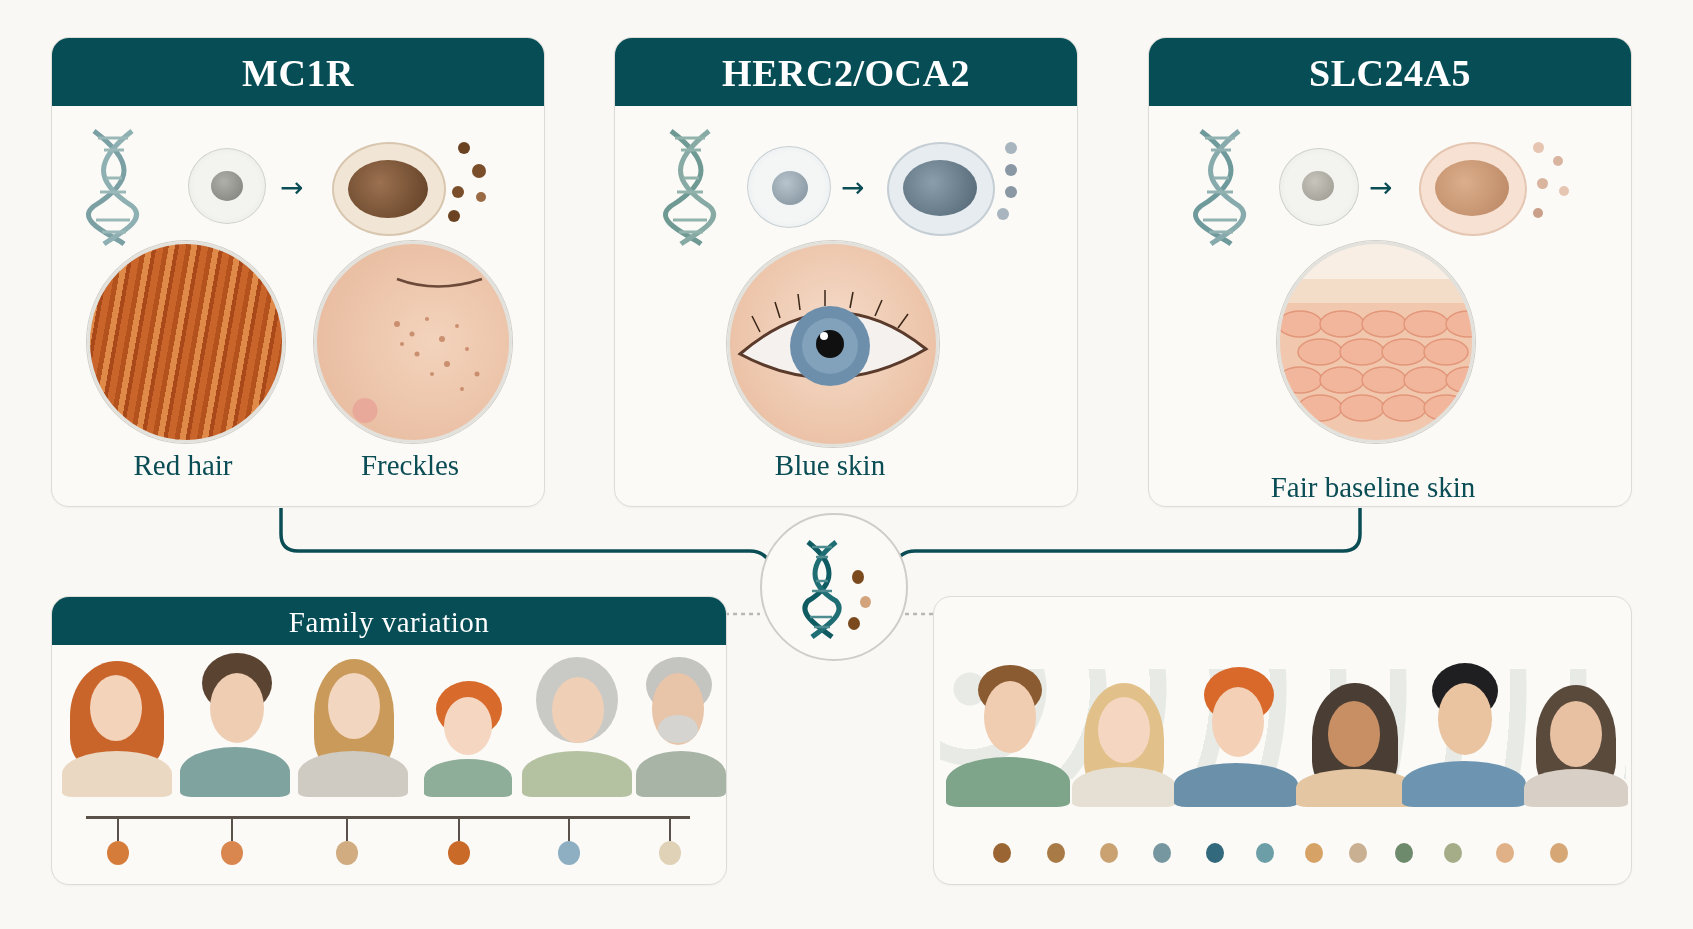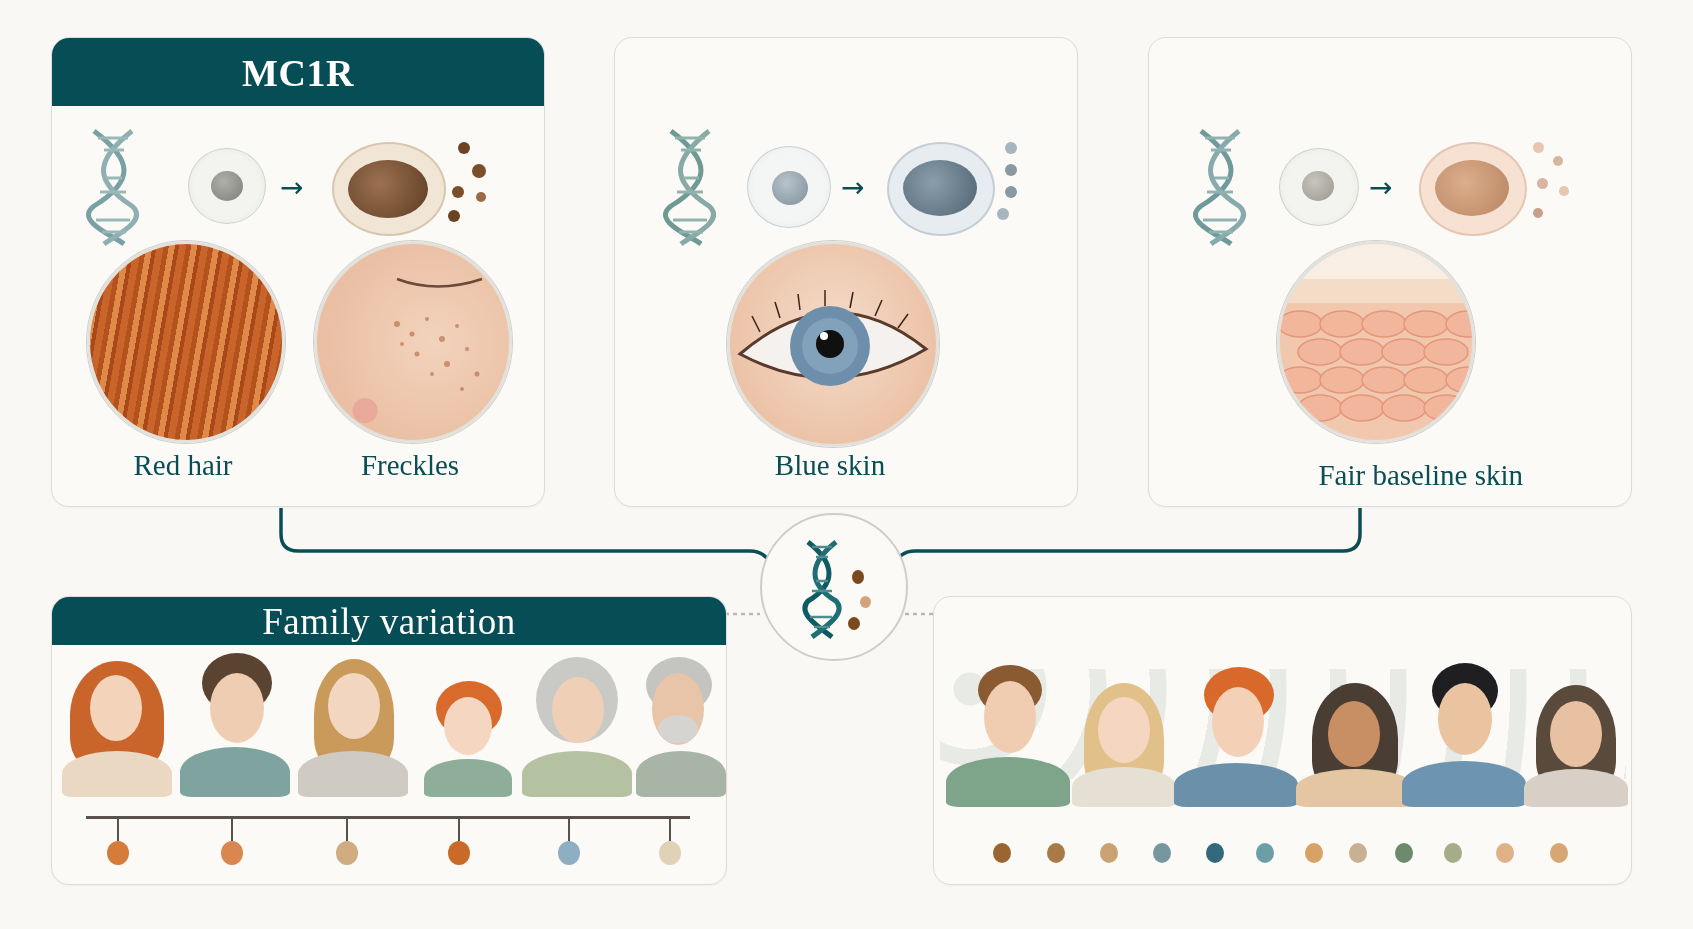--- a/index.html
+++ b/index.html
@@ -1,20 +1,20 @@
 <!DOCTYPE html>
 <html><head>
 <meta charset="utf-8">
 <style>
   html,body{margin:0;padding:0;}
   body{width:1693px;height:929px;background:#f9f8f4;position:relative;overflow:hidden;font-family:"DejaVu Serif","Liberation Serif",serif;}
   .panel{position:absolute;background:#fbfaf7;border:1.5px solid #dedcd6;border-radius:18px;overflow:hidden;box-shadow:0 1px 2px rgba(0,0,0,.04);}
   .panel-head{background:#064d56;color:#fff;text-align:center;font-weight:bold;letter-spacing:.5px;}
   .top .panel-head{height:68px;line-height:70px;font-size:38px;font-family:"Liberation Serif","DejaVu Serif",serif;}
-  .bottom .panel-head{height:48px;line-height:50px;font-size:37px;font-weight:normal;font-family:"Liberation Serif","DejaVu Serif",serif;}
+  .bottom .panel-head{height:48px;line-height:50px;font-size:29px;font-weight:normal;font-family:"Liberation Serif","DejaVu Serif",serif;}
   .caption{position:absolute;color:#0b4d55;font-size:29px;font-family:"Liberation Serif","DejaVu Serif",serif;text-align:center;white-space:nowrap;}
   .abs{position:absolute;}
   .circle-img{position:absolute;border-radius:50%;border:3px solid #e3e1dc;overflow:hidden;box-shadow:0 0 0 1px #d0cec8;}
   .dot{position:absolute;border-radius:50%;}
   svg{display:block;}
 </style>
 </head>
 <body>
 
 <svg class="abs" style="left:0;top:0;" width="1693" height="929">
@@ -73,20 +73,21 @@
           <circle cx="145" cy="145" r="2"></circle>
       </g>
       <path d="M80 35 Q120 50 165 35" stroke="#6b4a3a" stroke-width="2.5" fill="none"></path>
     </svg>
   </div>
   <div class="caption" style="left:258px;top:411px;width:200px;">Freckles</div>
   <div class="caption" style="left:31px;top:411px;width:200px;">Red hair</div>
 </div>
 
 <div class="panel top" style="left:614px;top:37px;width:462px;height:468px;">
+  <div class="panel-head">HERC2/OCA2</div>
   <svg class="abs" style="left:46px;top:88px;" width="60" height="120" viewBox="0 0 60 120">
     <path d="M10 5 C50 35 50 55 10 80 C-10 95 30 110 40 118" fill="none" stroke="#6f9a94" stroke-width="5"></path>
     <path d="M48 5 C10 35 10 55 48 80 C65 95 30 110 20 118" fill="none" stroke="#87aaa4" stroke-width="5"></path>
     <g stroke="#92b2ac" stroke-width="3">
         <line x1="14" y1="12" x2="44" y2="12"></line>
         <line x1="20" y1="24" x2="40" y2="24"></line>
         <line x1="22" y1="52" x2="38" y2="52"></line>
         <line x1="16" y1="66" x2="42" y2="66"></line>
         <line x1="12" y1="94" x2="46" y2="94"></line>
         <line x1="18" y1="106" x2="42" y2="106"></line>
@@ -119,20 +120,21 @@
           <line x1="120" y1="64" x2="123" y2="48"></line>
           <line x1="145" y1="72" x2="152" y2="56"></line>
           <line x1="168" y1="84" x2="178" y2="70"></line>
       </g>
     </svg>
   </div>
   <div class="caption" style="left:115px;top:411px;width:200px;">Blue skin</div>
 </div>
 
 <div class="panel top" style="left:1148px;top:37px;width:482px;height:468px;">
+  <div class="panel-head">SLC24A5</div>
   <svg class="abs" style="left:42px;top:88px;" width="60" height="120" viewBox="0 0 60 120">
     <path d="M10 5 C50 35 50 55 10 80 C-10 95 30 110 40 118" fill="none" stroke="#6f9a9c" stroke-width="5"></path>
     <path d="M48 5 C10 35 10 55 48 80 C65 95 30 110 20 118" fill="none" stroke="#87aaac" stroke-width="5"></path>
     <g stroke="#92b2b2" stroke-width="3">
         <line x1="14" y1="12" x2="44" y2="12"></line>
         <line x1="20" y1="24" x2="40" y2="24"></line>
         <line x1="22" y1="52" x2="38" y2="52"></line>
         <line x1="16" y1="66" x2="42" y2="66"></line>
         <line x1="12" y1="94" x2="46" y2="94"></line>
         <line x1="18" y1="106" x2="42" y2="106"></line>
@@ -167,21 +169,21 @@
           <ellipse cx="104" cy="136" rx="22" ry="13"></ellipse>
           <ellipse cx="146" cy="136" rx="22" ry="13"></ellipse>
           <ellipse cx="188" cy="136" rx="22" ry="13"></ellipse>
         <ellipse cx="40" cy="164" rx="22" ry="13"></ellipse>
           <ellipse cx="82" cy="164" rx="22" ry="13"></ellipse>
           <ellipse cx="124" cy="164" rx="22" ry="13"></ellipse>
           <ellipse cx="166" cy="164" rx="22" ry="13"></ellipse>
       </g>
     </svg>
   </div>
-  <div class="caption" style="left:74px;top:421px;width:300px;text-align:right;">Fair baseline skin</div>
+  <div class="caption" style="left:74px;top:433px;width:300px;">Fair baseline skin</div>
 </div>
 
 <div class="abs" style="left:760px;top:513px;width:144px;height:144px;border-radius:50%;background:#fbfaf7;border:2.5px solid #cfcdc8;">
   <svg class="abs" style="left:40px;top:24px;" width="40" height="100" viewBox="0 0 40 100">
     <path d="M6 3 C34 25 34 45 6 62 C-6 75 20 90 30 98" fill="none" stroke="#0f5b62" stroke-width="5"></path>
     <path d="M34 3 C6 25 6 45 34 62 C46 75 20 90 10 98" fill="none" stroke="#1f6e74" stroke-width="5"></path>
     <g stroke="#4f8c90" stroke-width="2.5">
         <line x1="10" y1="8" x2="30" y2="8"></line>
         <line x1="14" y1="18" x2="26" y2="18"></line>
         <line x1="14" y1="42" x2="26" y2="42"></line>

